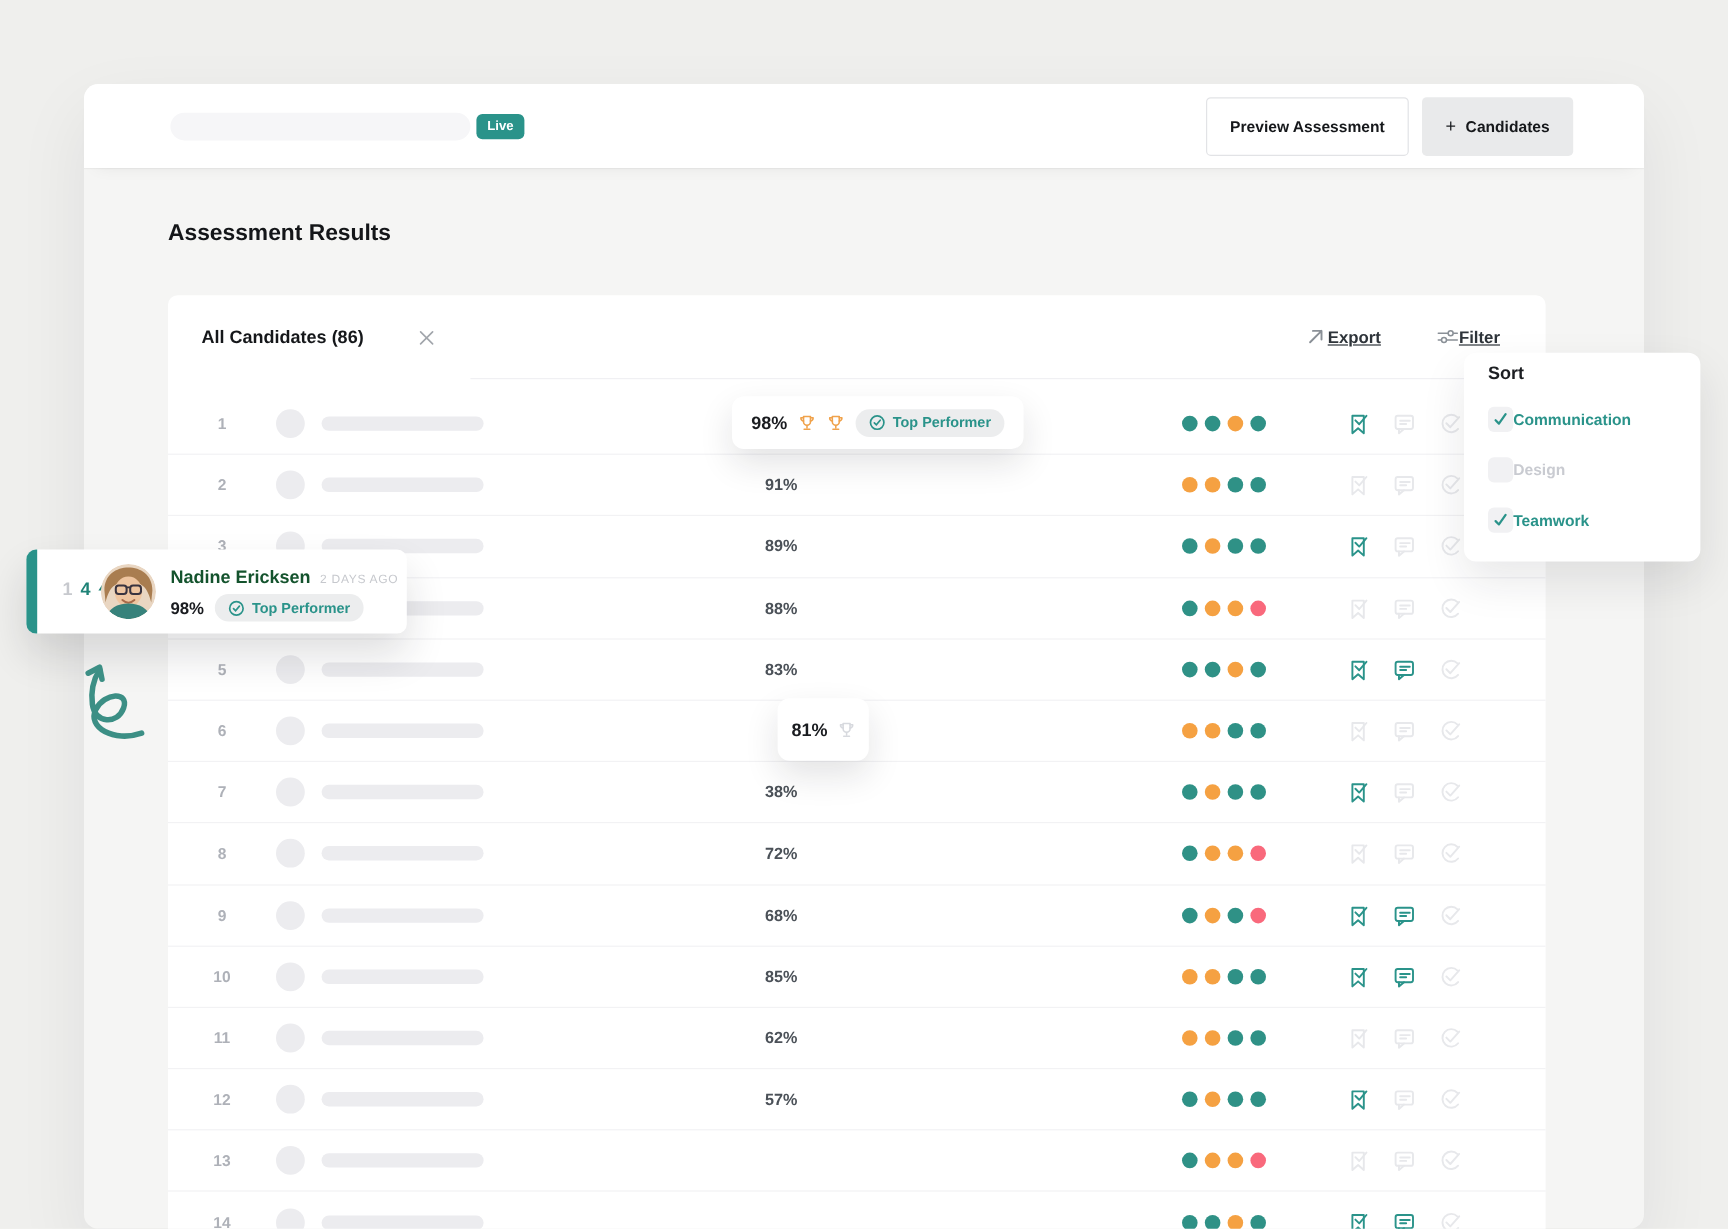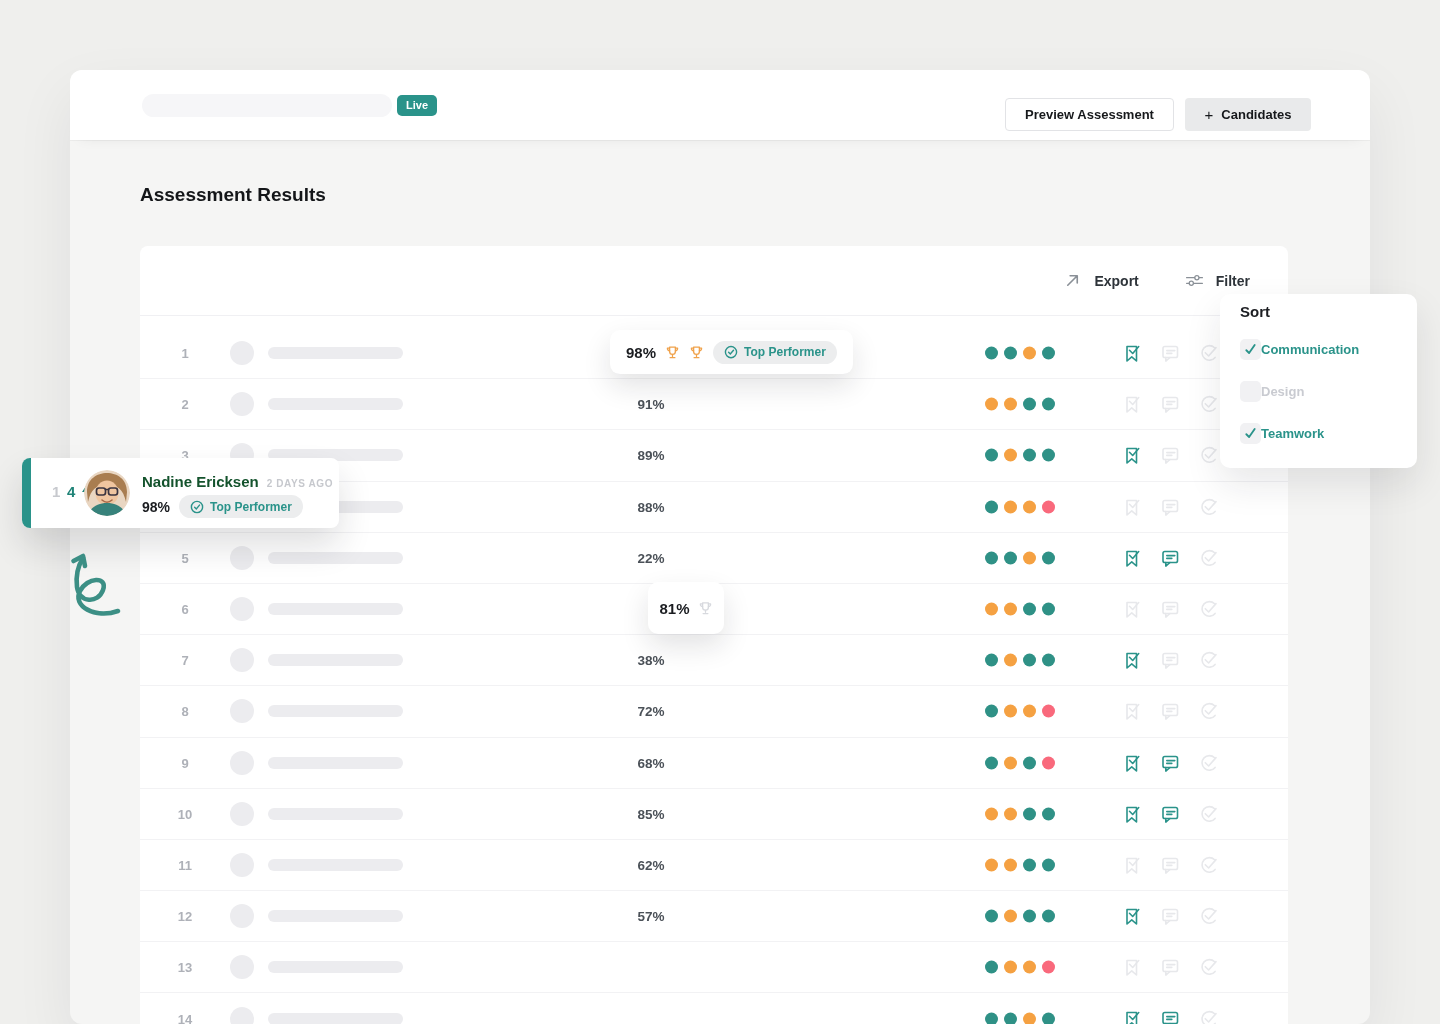--- a/index.html
+++ b/index.html
@@ -8,41 +8,41 @@
          font-family:"Liberation Sans","DejaVu Sans",sans-serif;color:#17191C;}
 
   
   .app-card{position:absolute;left:70px;top:70px;width:1300px;height:954px;
             background:#F5F5F4;border-radius:12px;box-shadow:0 24px 60px rgba(30,32,40,.07);}
   .topbar{position:absolute;left:0;top:0;width:100%;height:70px;background:#fff;
           border-radius:12px 12px 0 0;box-shadow:0 1px 0 rgba(0,0,0,.04),0 8px 14px -10px rgba(0,0,0,.08);}
   .skeleton-pill{position:absolute;left:72px;top:24px;width:250px;height:23px;border-radius:12px;background:#F6F6F8;}
   .live-badge{position:absolute;left:327px;top:25px;height:21px;padding:0 9px;border-radius:5px;
               background:#2A938A;color:#fff;font-size:11px;font-weight:700;line-height:21px;}
-  .btn{position:absolute;top:28px;height:33px;display:flex;align-items:center;justify-content:center;
+  .btn{position:absolute;top:11px;height:49px;display:flex;align-items:center;justify-content:center;
        font-size:13px;font-weight:700;color:#16181B;border-radius:4px;cursor:pointer;}
   .btn-preview{right:196px;width:169px;background:#fff;border:1px solid #E2E3E6;}
   .btn-candidates{right:59px;width:126px;background:#E9EAEB;gap:8px;}
   .plus{font-size:15px;font-weight:400;line-height:1;}
 
   .page-title{position:absolute;left:70px;top:114px;font-size:19px;font-weight:800;color:#141619;}
 
   
   .table{position:absolute;left:70px;top:176px;width:1148px;height:800px;background:#fff;
          border-radius:8px 8px 0 0;z-index:1;}
   .tabs{display:flex;height:70px;}
   .tab{display:flex;align-items:center;justify-content:space-between;font-size:15px;font-weight:800;color:#15171A;cursor:pointer;}
   .tab-all{width:252px;padding:0 30px 0 28px;}
   .tab-shortlist{width:165px;padding:0 28px 0 32px;background:#FCFCFD;
                  border-left:1px solid #F0F0F3;border-right:1px solid #F0F0F3;border-bottom:1px solid #F0F0F3;}
   .tabs-rest{flex:1;display:flex;align-items:center;justify-content:flex-end;gap:46px;
              padding-right:38px;border-bottom:1px solid #F0F0F3;}
   .close-x{width:13px;height:13px;color:#A2A6AC;display:inline-flex;}
   .close-x svg{width:13px;height:13px;}
-  .tool{display:flex;align-items:center;gap:12px;font-size:14px;font-weight:700;color:#2E343A;cursor:pointer;}
+  .tool{display:flex;align-items:center;gap:0;font-size:14px;font-weight:700;color:#2E343A;cursor:pointer;text-decoration:underline;}
   .tool-icon{width:19px;height:19px;color:#8A9097;display:inline-flex;}
   .tool-icon svg{width:19px;height:19px;}
 
   .rows{padding-top:12px;}
   .row{position:relative;height:51.2px;border-bottom:1px solid #F2F2F4;}
   .row:last-child{border-bottom:none;}
   .rank{position:absolute;left:28px;width:34px;text-align:center;top:50%;transform:translateY(-50%);
         font-size:13px;font-weight:700;color:#AEB1B8;}
   .avatar-skel{position:absolute;left:90px;top:50%;transform:translateY(-50%);width:24px;height:24px;
                border-radius:50%;background:#ECECEF;}
@@ -87,21 +87,21 @@
   .hl{position:absolute;left:22px;top:458px;width:317px;height:70px;background:#fff;border-radius:8px;
       box-shadow:0 18px 34px rgba(25,28,35,.14);z-index:20;}
   .hl-bar{position:absolute;left:0;top:0;bottom:0;width:9px;background:#2A938A;border-radius:8px 0 0 8px;}
   .hl-rank-old{position:absolute;left:30px;top:25px;font-size:15px;font-weight:700;color:#C7C9CE;}
   .hl-rank-new{position:absolute;left:45px;top:25px;font-size:15px;font-weight:800;color:#1F8377;}
   .hl-tri{position:absolute;left:60px;top:28px;width:0;height:0;border-left:4.5px solid transparent;
           border-right:4.5px solid transparent;border-bottom:6px solid #1F8377;}
   .hl-avatar{position:absolute;left:62px;top:12px;width:46px;height:46px;border-radius:50%;overflow:hidden;}
   .hl-name-row{position:absolute;left:120px;top:15px;display:flex;align-items:baseline;gap:8px;}
   .hl-name{font-size:15px;font-weight:800;color:#14532d;}
-  .hl-time{font-size:10px;font-weight:700;color:#C6C8CD;letter-spacing:.6px;}
+  .hl-time{font-size:10px;font-weight:400;color:#C6C8CD;letter-spacing:.6px;}
   .hl-score-row{position:absolute;left:120px;top:37px;display:flex;align-items:center;gap:9px;}
   .hl-score{font-size:14px;font-weight:800;color:#1A1C20;}
 
   .squiggle{position:absolute;left:55px;top:538px;width:74px;height:80px;z-index:20;}
 </style>
 </head>
 <body>
 
 <div class="stage">
   <div class="app-card">
@@ -113,20 +113,28 @@
       <div class="btn btn-candidates">
         <span class="plus">+</span>
         <span>Candidates</span>
       </div>
     </div>
 
     <div class="page-title">Assessment Results</div>
 
     <div class="table">
       <div class="tabs">
+        <div class="tab tab-all">
+          <span>All Candidates (86)</span>
+          <span class="close-x">
+            <svg viewBox="0 0 13 13" fill="none" stroke="currentColor" stroke-width="1.4" stroke-linecap="round">
+                <path d="M1.5 1.5l10 10M11.5 1.5l-10 10"></path>
+              </svg>
+          </span>
+        </div>
         <div class="tabs-rest">
           <div class="tool">
             <span class="tool-icon">
               <svg viewBox="0 0 20 20" fill="none" stroke="currentColor" stroke-width="1.7" stroke-linecap="round" stroke-linejoin="round">
                   <path d="M5 15L15 5M7.5 5H15v7.5"></path>
                 </svg>
             </span>
             <span>Export</span>
           </div>
           <div class="tool">
@@ -296,21 +304,21 @@
                   <path d="M17.6 5.8a7.3 7.3 0 1 0 .5 9.6"></path>
                   <path d="M8.3 10.7l3.3 3.3 7.4-8.4"></path>
                 </svg>
               </span>
             </div>
           </div>
           <div class="row">
             <span class="rank">5</span>
             <div class="avatar-skel"></div>
             <div class="name-skel"></div>
-            <span class="score">22%</span>
+            <span class="score">83%</span>
             <div class="dots">
               <span class="dot" style="background: rgb(47, 145, 134);"></span>
               <span class="dot" style="background: rgb(47, 145, 134);"></span>
               <span class="dot" style="background: rgb(245, 161, 66);"></span>
               <span class="dot" style="background: rgb(47, 145, 134);"></span>
             </div>
             <div class="aicons">
               <span class="aicon active">
                 <svg viewBox="0 0 22 22" fill="none" stroke="currentColor" stroke-width="1.6" stroke-linecap="round" stroke-linejoin="round">
                   <path d="M6 4.5h9.5V19l-4.75-4.2L6 19z"></path>

